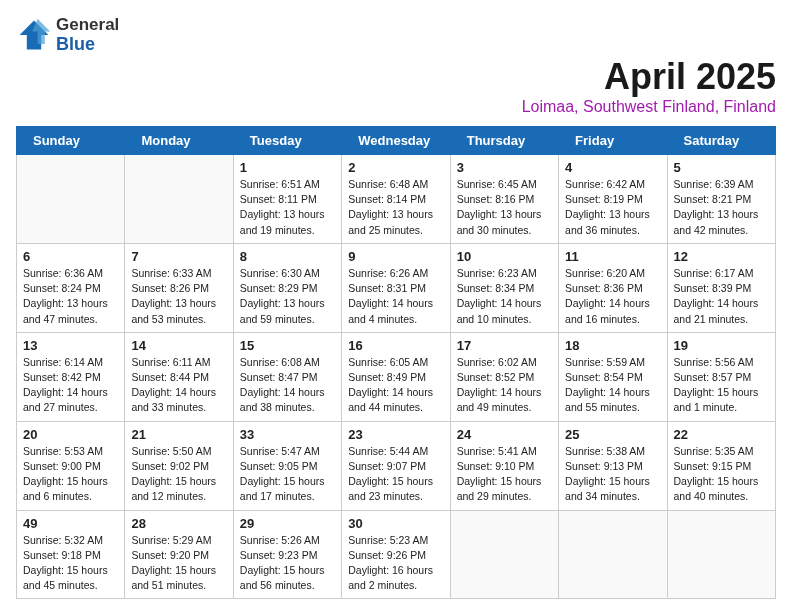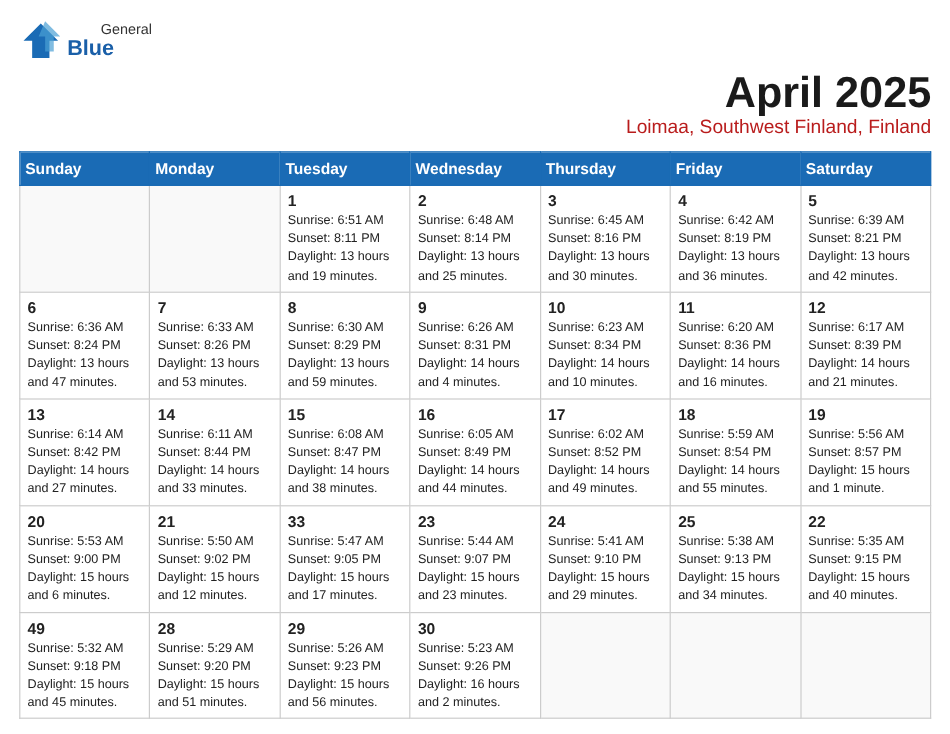--- a/index.html
+++ b/index.html
@@ -20,24 +20,23 @@
       display: flex;
       align-items: center;
       gap: 4px;
     }
     .logo-text {
       display: flex;
       flex-direction: column;
       line-height: 1.1;
     }
     .logo-general {
-      font-size: 12px;
-      font-weight: normal;
+      font-size: 17px;
+      font-weight: bold;
       color: #333;
-      margin-left: 28px;
     }
     .logo-blue {
       font-size: 18px;
       font-weight: bold;
       color: #1a5fa8;
     }
     .logo-icon {
       width: 36px;
       height: 36px;
     }
@@ -45,34 +44,34 @@
       text-align: right;
     }
     .main-title {
       font-size: 36px;
       font-weight: bold;
       color: #1a1a1a;
       margin-top: 40px;
     }
     .subtitle {
       font-size: 16px;
-      color: #b91c1c;
+      color: #a21caf;
       text-align: center;
     }
     .calendar {
       width: 100%;
       border-collapse: collapse;
       border: 1px solid #ccc;
     }
     .calendar th {
       background-color: #1a6bb5;
       color: #fff;
       font-size: 13px;
       font-weight: bold;
-      padding: 6px 4px;
+      padding: 6px 16px;
       text-align: left;
       border: 1px solid #1a6bb5;
     }
     .calendar td {
       border: 1px solid #ccc;
       vertical-align: top;
       padding: 5px 6px;
       width: 108px;
       min-height: 80px;
       font-size: 10.5px;

